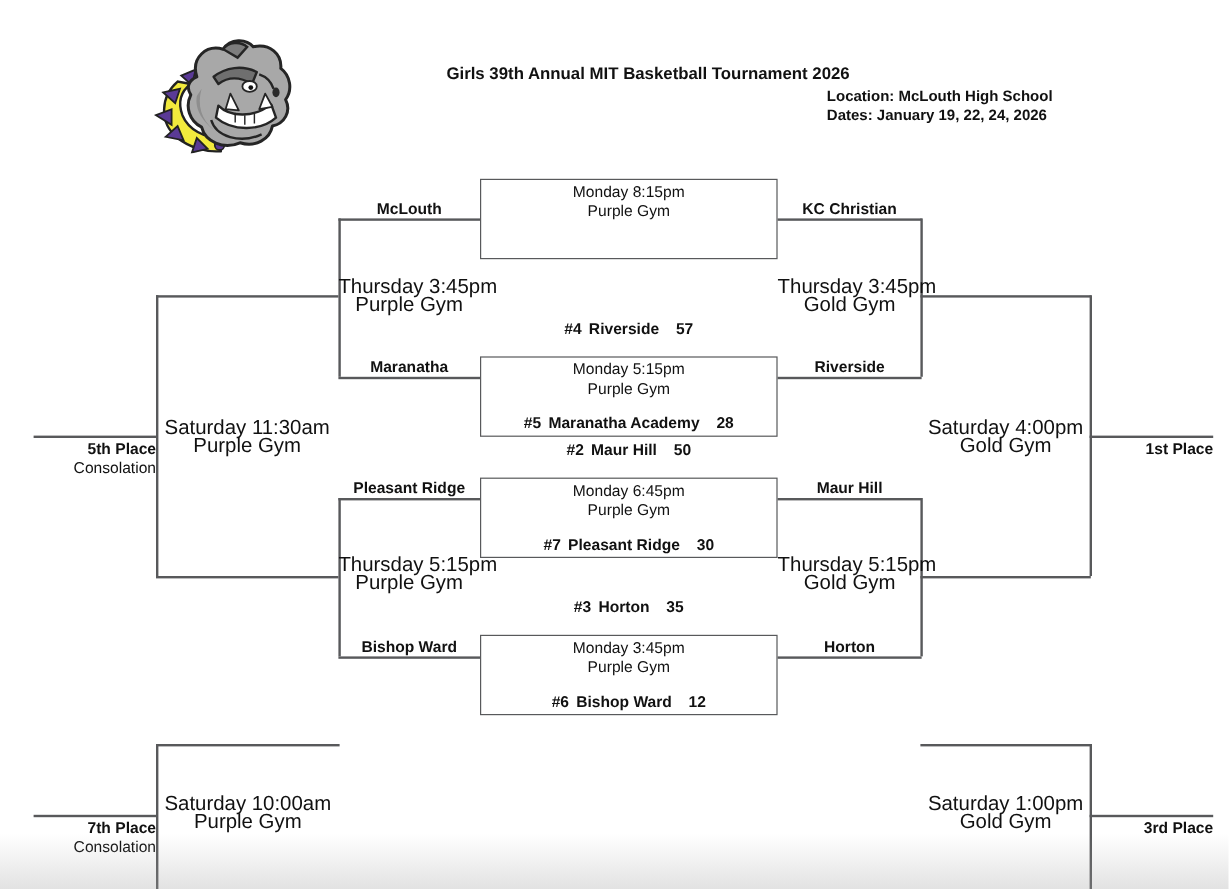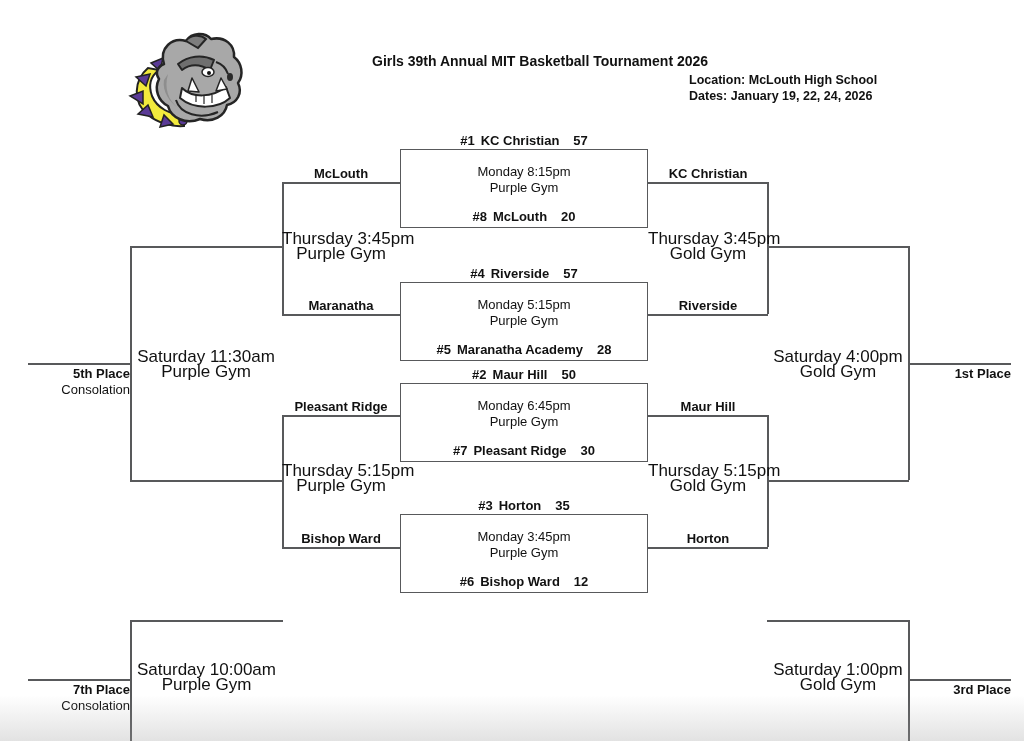--- a/index.html
+++ b/index.html
@@ -12,22 +12,22 @@
   .vline { position:absolute; width:1.5px; background:#58595b; }
 
   .title { position:absolute; left:372px; top:53px; font-size:14px; font-weight:bold; white-space:nowrap; }
   .meta  { position:absolute; left:666px; font-size:12.5px; font-weight:bold; white-space:nowrap;margin-left:23px; }
 
   .game { position:absolute; left:400px; width:248px; }
   .score-line { text-align:center; font-weight:bold; font-size:13px; line-height:15px; white-space:nowrap; }
   .score-line .seed  { margin-right:6px; }
   .score-line .score { margin-left:14px; }
   .game .box {
-    margin-top:1px; border:1.5px solid #58595b; height:63px;
-    display:flex; flex-direction:column; padding-top:14px; background:#fff;
+    margin-top:16px; border:1.5px solid #58595b; height:63px;
+    display:flex; flex-direction:column; padding-top:2px; background:#fff;
   }
   .game .box .time, .game .box .gym { text-align:center; font-size:13px; line-height:15.5px; }
   .game .box .score-line { margin-top:auto; padding-bottom:3px; }
 
   .advancer { position:absolute; font-weight:bold; font-size:13px; line-height:15px; text-align:center; white-space:nowrap; }
   .sched { position:absolute; font-size:17px; line-height:15px; text-align:center; white-space:nowrap; }
   .place { position:absolute; font-size:13px; line-height:16px; text-align:right; white-space:nowrap; }
   .place .main { font-weight:bold; }
 
   .logo { position:absolute; left:126px; top:30px; }
@@ -62,29 +62,23 @@
     <path d="M90,61 L95,48 L101,59 Z" fill="#fff" stroke="#252525" stroke-width="1.5" stroke-linejoin="round"></path>
     <path d="M70,64 L70,72 M78,66 L78,74 M86,65 L86,73" stroke="#252525" stroke-width="1.2"></path>
     <path d="M50,70 C54,84 74,90 92,82" fill="none" stroke="#252525" stroke-width="2"></path>
   </svg>
 
   <div class="title">Girls 39th Annual MIT Basketball Tournament 2026</div>
   <div class="meta" style="top:73px">Location: McLouth High School</div>
   <div class="meta" style="top:89px">Dates: January 19, 22, 24, 2026</div>
 
   <div class="game" style="top:133px">
-    <div class="score-line">
-      <span class="seed">#1</span><span>KC Christian</span><span class="score">57</span>
-    </div>
     <div class="box">
       <div class="time">Monday 8:15pm</div>
       <div class="gym">Purple Gym</div>
-      <div class="score-line">
-        <span class="seed">#8</span><span>McLouth</span><span class="score">20</span>
-      </div>
     </div>
   </div>
 
   <div class="game" style="top:266px">
     <div class="score-line">
       <span class="seed">#4</span><span>Riverside</span><span class="score">57</span>
     </div>
     <div class="box">
       <div class="time">Monday 5:15pm</div>
       <div class="gym">Purple Gym</div>

